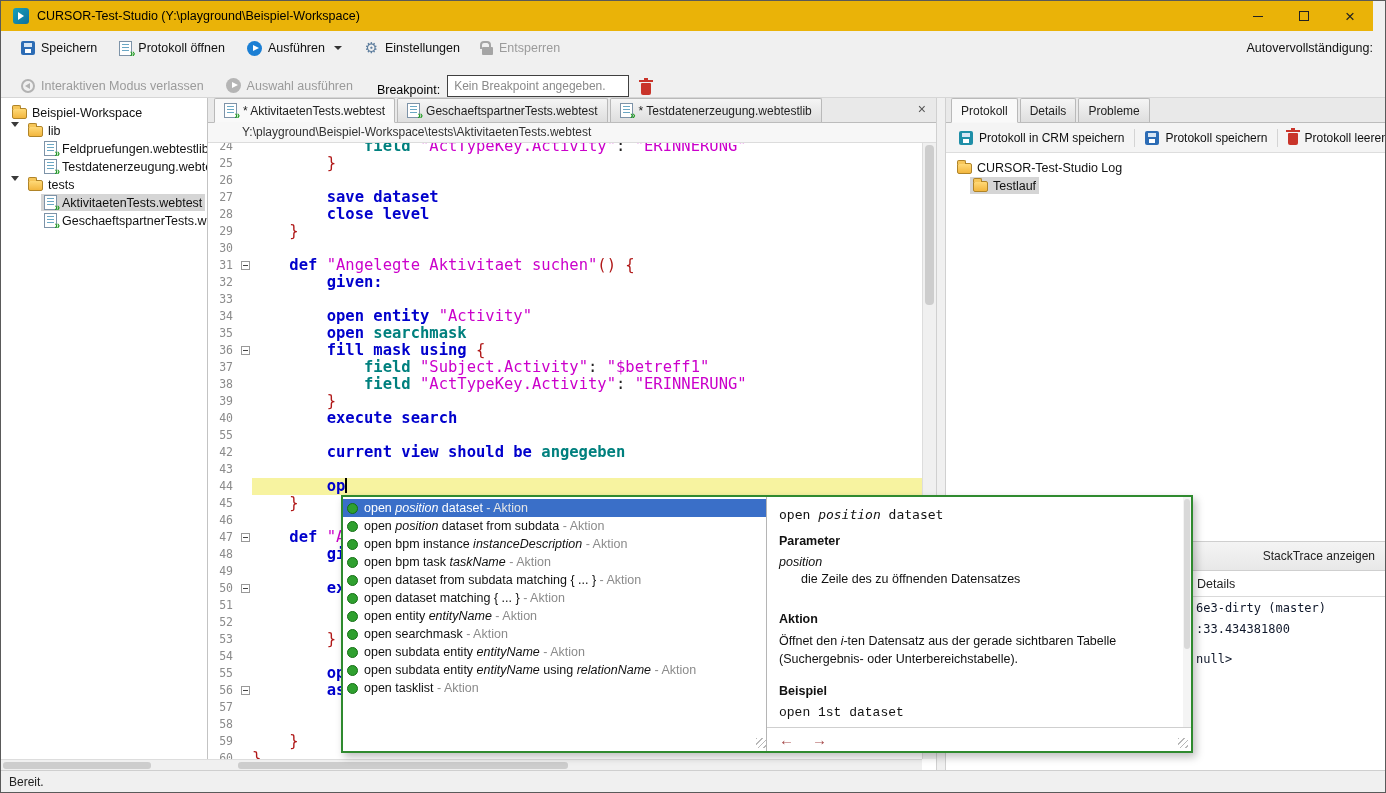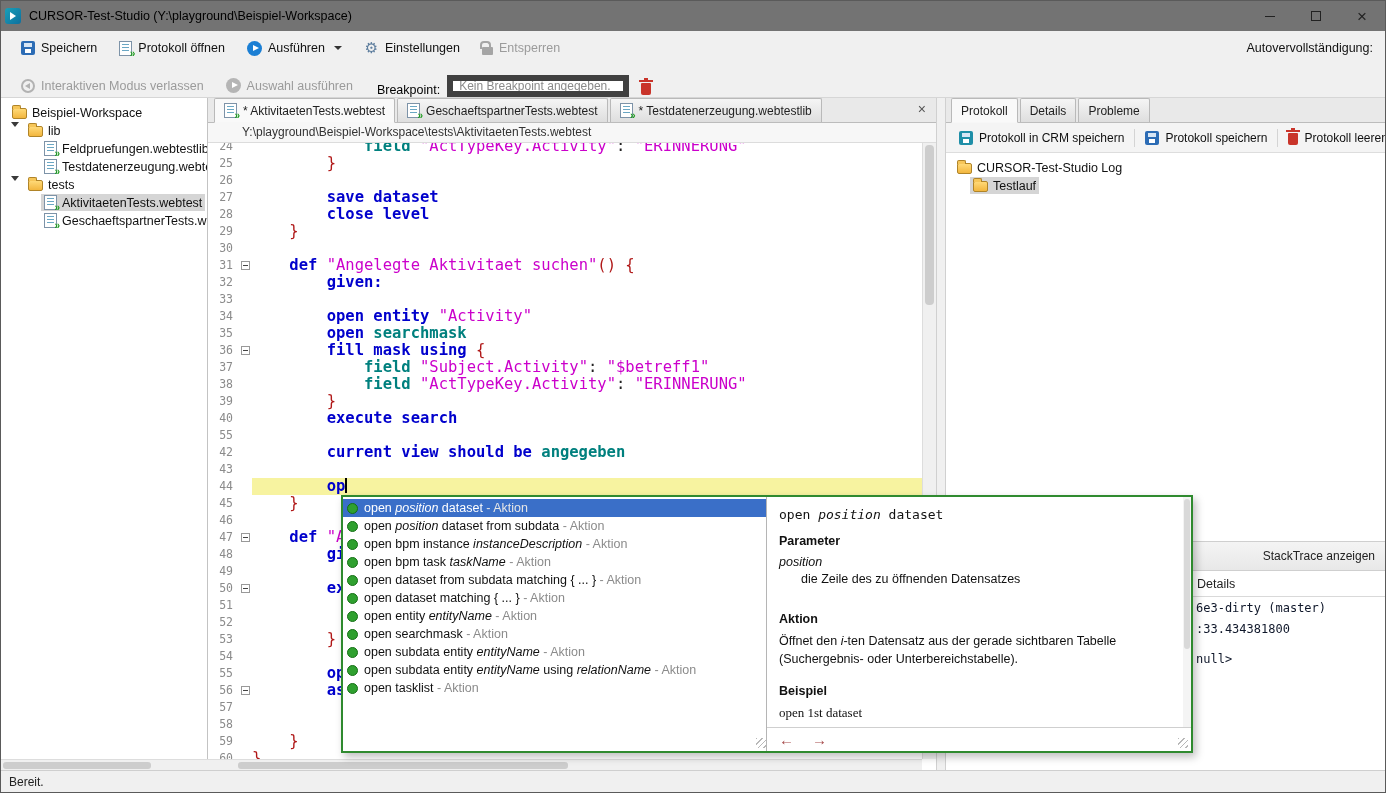--- a/index.html
+++ b/index.html
@@ -1,40 +1,40 @@
 <!DOCTYPE html>
 <html><head>
 <meta charset="utf-8">
 <style>
   *{margin:0;padding:0;box-sizing:border-box}
   html,body{width:1386px;height:793px;overflow:hidden}
   body{font-family:"Liberation Sans",sans-serif;background:#888}
   .window{position:relative;width:1386px;height:793px;background:#f0f0f0;border:1px solid #5a5a5a;overflow:hidden}
 
   
-  .titlebar{position:absolute;left:0;top:0;right:0;height:30px;display:flex;align-items:center;padding-left:4px;background:#737373}
+  .titlebar{position:absolute;left:0;top:0;right:12px;height:30px;display:flex;align-items:center;padding-left:12px;background:#eab308}
   .app-icon{width:16px;height:16px;border-radius:3px;background:linear-gradient(135deg,#19a0b8,#0e6f9e);margin-right:8px;position:relative;flex:none}
   .app-icon::after{content:"";position:absolute;left:5px;top:4px;border-left:6px solid #fff;border-top:4px solid transparent;border-bottom:4px solid transparent}
   .title{font-size:12.5px;color:#000;white-space:nowrap}
   .win-controls{position:absolute;right:0;top:0;height:30px;display:flex}
   .win-btn{width:46px;height:30px;display:flex;align-items:center;justify-content:center;color:#222}
   .glyph-min{width:10px;height:1px;background:#222}
   .glyph-max{width:10px;height:10px;border:1px solid #222}
   .glyph-close{font-size:17px;line-height:1}
 
   
   .tb1{position:absolute;left:0;top:30px;right:0;height:34px;display:flex;align-items:center;padding:0 12px;background:#f0f0f0}
   .tb2{position:absolute;left:0;top:64px;right:0;height:33px;display:flex;align-items:flex-end;padding:0 12px;background:#f0f0f0;border-bottom:1px solid #d6d6d6}
   .tb-group{display:flex;align-items:center;gap:6px}
   .tb-btn{display:flex;align-items:center;gap:6px;padding:4px 8px;font-size:12.5px;color:#111;white-space:nowrap}
   .tb-btn.disabled{color:#9b9b9b}
   .tb-right{margin-left:auto;font-size:12.5px;color:#111;white-space:nowrap}
   .caret{width:0;height:0;border-left:4px solid transparent;border-right:4px solid transparent;border-top:4px solid #333;margin-left:3px}
   .bp-label{font-size:12.5px;margin-left:16px;margin-right:7px;white-space:nowrap}
-  .bp-input{width:182px;height:22px;border:6px solid #404040;background:#fff;font-size:12px;padding:0 6px;color:#444;font-family:"Liberation Sans",sans-serif}
+  .bp-input{width:182px;height:22px;border:1px solid #404040;background:#fff;font-size:12px;padding:0 6px;color:#444;font-family:"Liberation Sans",sans-serif}
   .bp-input::placeholder{color:#8a8a8a;opacity:1}
   .tb-iconbtn{display:flex;align-items:center;margin-left:10px;padding:2px}
 
   
   .ico{flex:none;display:inline-block;position:relative}
   .ico-folder{width:15px;height:11px;background:linear-gradient(#ffd977,#f2b63e);border:1px solid #b08428;border-radius:2px;margin-top:2px}
   .ico-folder::before{content:"";position:absolute;top:-4px;left:-1px;width:7px;height:3px;background:#f6c659;border:1px solid #b08428;border-bottom:none;border-radius:2px 2px 0 0}
   .ico-doc{width:13px;height:15px;background:#fff;border:1px solid #7d93a8}
   .ico-doc::before{content:"";position:absolute;left:2px;top:2px;width:7px;height:8px;background:repeating-linear-gradient(#6aa7c4 0 1px,transparent 1px 3px)}
   .mark{position:absolute;right:-4px;bottom:-4px;font-size:10px;font-weight:bold;line-height:1}
@@ -123,21 +123,21 @@
   .ac-doc{flex:1;position:relative;padding:10px 22px 30px 12px;font-size:12.5px;color:#111;overflow:hidden;background:#fff}
   .doc-sig{font-family:"DejaVu Sans Mono",monospace;font-size:13px;margin-bottom:4px}
   .doc-sig .mi{font-style:italic}
   .doc-h{font-weight:bold;margin:16px 0 7px}
   .doc-h.first{margin-top:12px}
   .doc-param{font-style:italic;margin-bottom:3px}
   .doc-param-desc{padding-left:22px}
   .doc-h.action{margin-top:26px}
   .doc-body{line-height:1.4;max-width:392px}
   .doc-body .sg-i{font-style:italic}
-  .doc-example{font-family:Liberation Serif, serif;font-size:13px;margin-top:4px}
+  .doc-example{font-family:Liberation Mono, monospace;font-size:13px;margin-top:4px}
   .doc-footer{position:absolute;left:0;right:0;bottom:0;height:24px;border-top:1px solid #cfcfcf;display:flex;align-items:center;gap:18px;padding-left:12px;background:#fff}
   .nav-arrow{color:#A64A4A;font-size:15px;font-weight:bold;line-height:1}
   .grip{position:absolute;right:3px;bottom:3px;width:10px;height:10px;background:repeating-linear-gradient(135deg,#b8b8b8 0 1px,transparent 1px 4px)}
   .doc-scrollbar{position:absolute;right:0;top:0;bottom:24px;width:8px;background:#f4f4f4}
   .doc-scrollbar .thumb{position:absolute;left:1px;right:1px;top:2px;height:150px;background:#d9d9d9;border-radius:3px}
 
   
   .statusbar{position:absolute;left:0;bottom:0;right:0;height:22px;background:#f0f0f0;border-top:1px solid #cfcfcf;display:flex;align-items:center;padding-left:8px;font-size:12px;color:#222}
 </style>
 </head>

